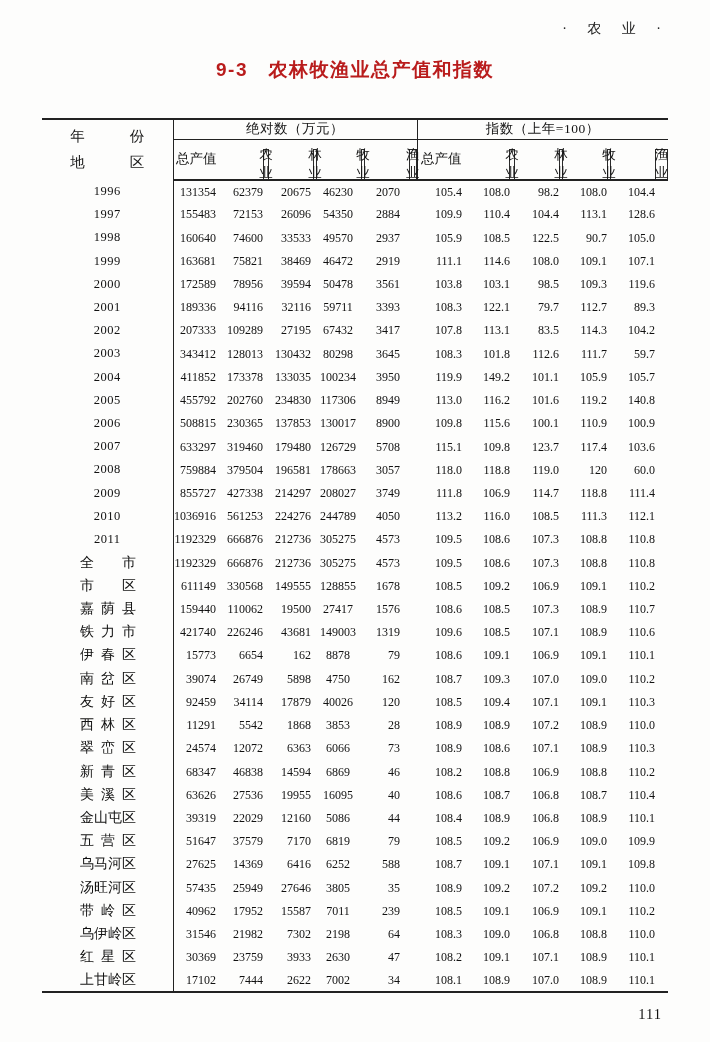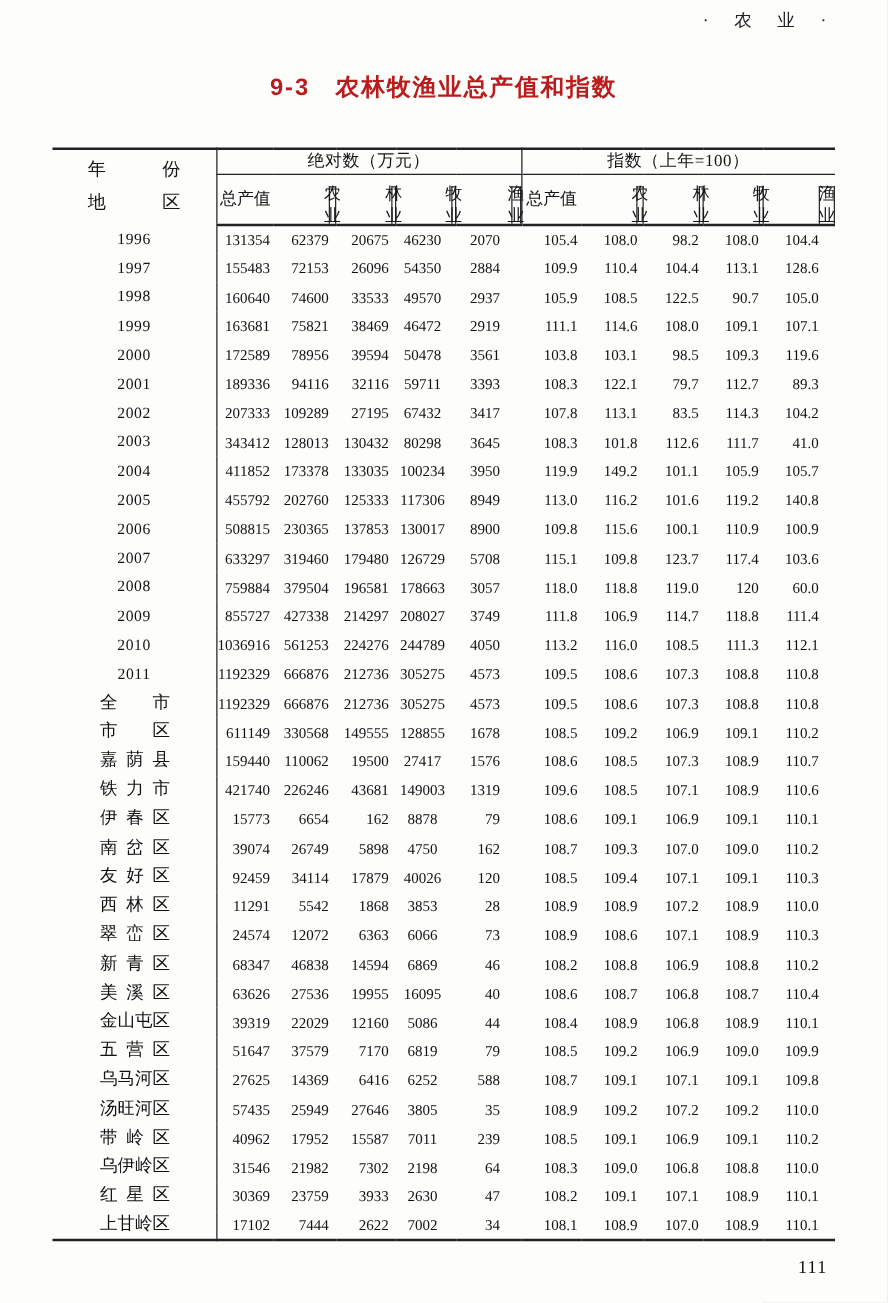--- a/index.html
+++ b/index.html
@@ -11,21 +11,21 @@
     width: 710px;
     height: 1042px;
     margin: 0 auto;
     background: #fdfdfc;
     color: #1a1a1a;
     overflow: hidden;
   }
 
   .corner-label {
     position: absolute;
-    top: 8px;
+    top: 20px;
     right: 44px;
     font-size: 14px;
     word-spacing: 7px;
     letter-spacing: 5px;
     color: #222;
   }
 
   .doc-title {
     position: absolute;
     top: 57px;
@@ -326,21 +326,21 @@
           </td>
     <td class="num">343412</td>
     <td class="num">128013</td>
     <td class="num">130432</td>
     <td class="num">80298</td>
     <td class="num">3645</td>
     <td class="num">108.3</td>
     <td class="num">101.8</td>
     <td class="num">112.6</td>
     <td class="num">111.7</td>
-    <td class="num">41.0</td>
+    <td class="num">59.7</td>
   </tr>
 
   <tr>
     <td class="c-label">
             <span class="lbl year">2004</span>
           </td>
     <td class="num">411852</td>
     <td class="num">173378</td>
     <td class="num">133035</td>
     <td class="num">100234</td>
@@ -351,21 +351,21 @@
     <td class="num">105.9</td>
     <td class="num">105.7</td>
   </tr>
 
   <tr>
     <td class="c-label">
             <span class="lbl year">2005</span>
           </td>
     <td class="num">455792</td>
     <td class="num">202760</td>
-    <td class="num">125333</td>
+    <td class="num">234830</td>
     <td class="num">117306</td>
     <td class="num">8949</td>
     <td class="num">113.0</td>
     <td class="num">116.2</td>
     <td class="num">101.6</td>
     <td class="num">119.2</td>
     <td class="num">140.8</td>
   </tr>
 
   <tr>

